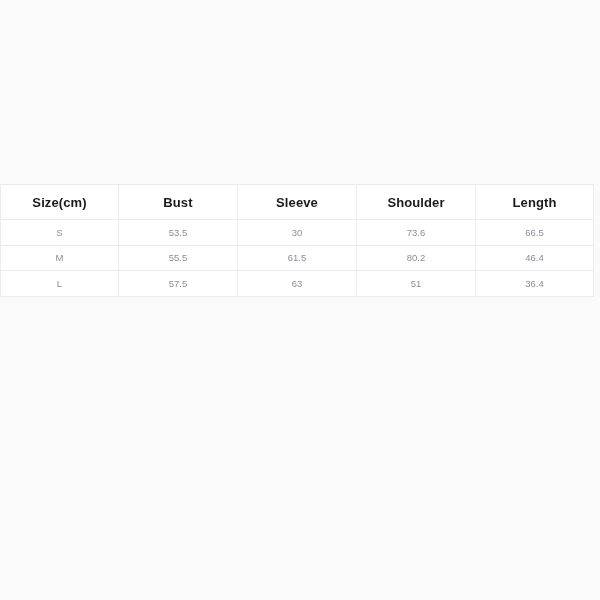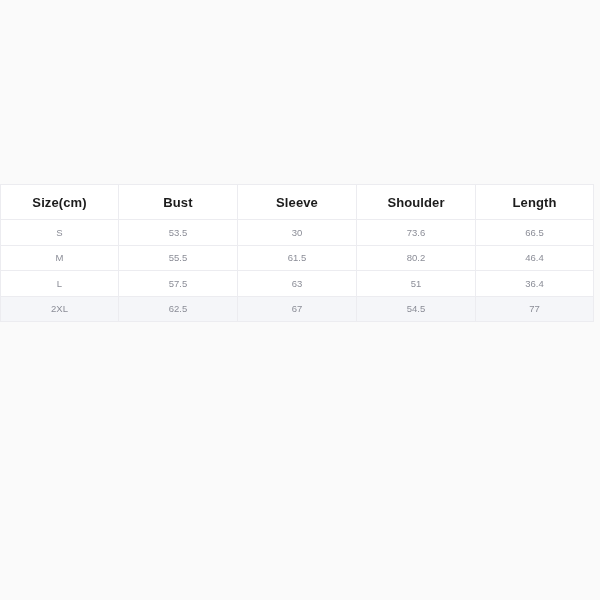--- a/index.html
+++ b/index.html
@@ -102,23 +102,16 @@
         <td>80.2</td>
         <td>46.4</td>
       </tr>
       <tr>
         <td>L</td>
         <td>57.5</td>
         <td>63</td>
         <td>51</td>
         <td>36.4</td>
       </tr>
-      <tr class="highlight">
-        <td>2XL</td>
-        <td>62.5</td>
-        <td>67</td>
-        <td>54.5</td>
-        <td>77</td>
-      </tr>
     </tbody>
   </table>
 
 </div>
 
 </body></html>

